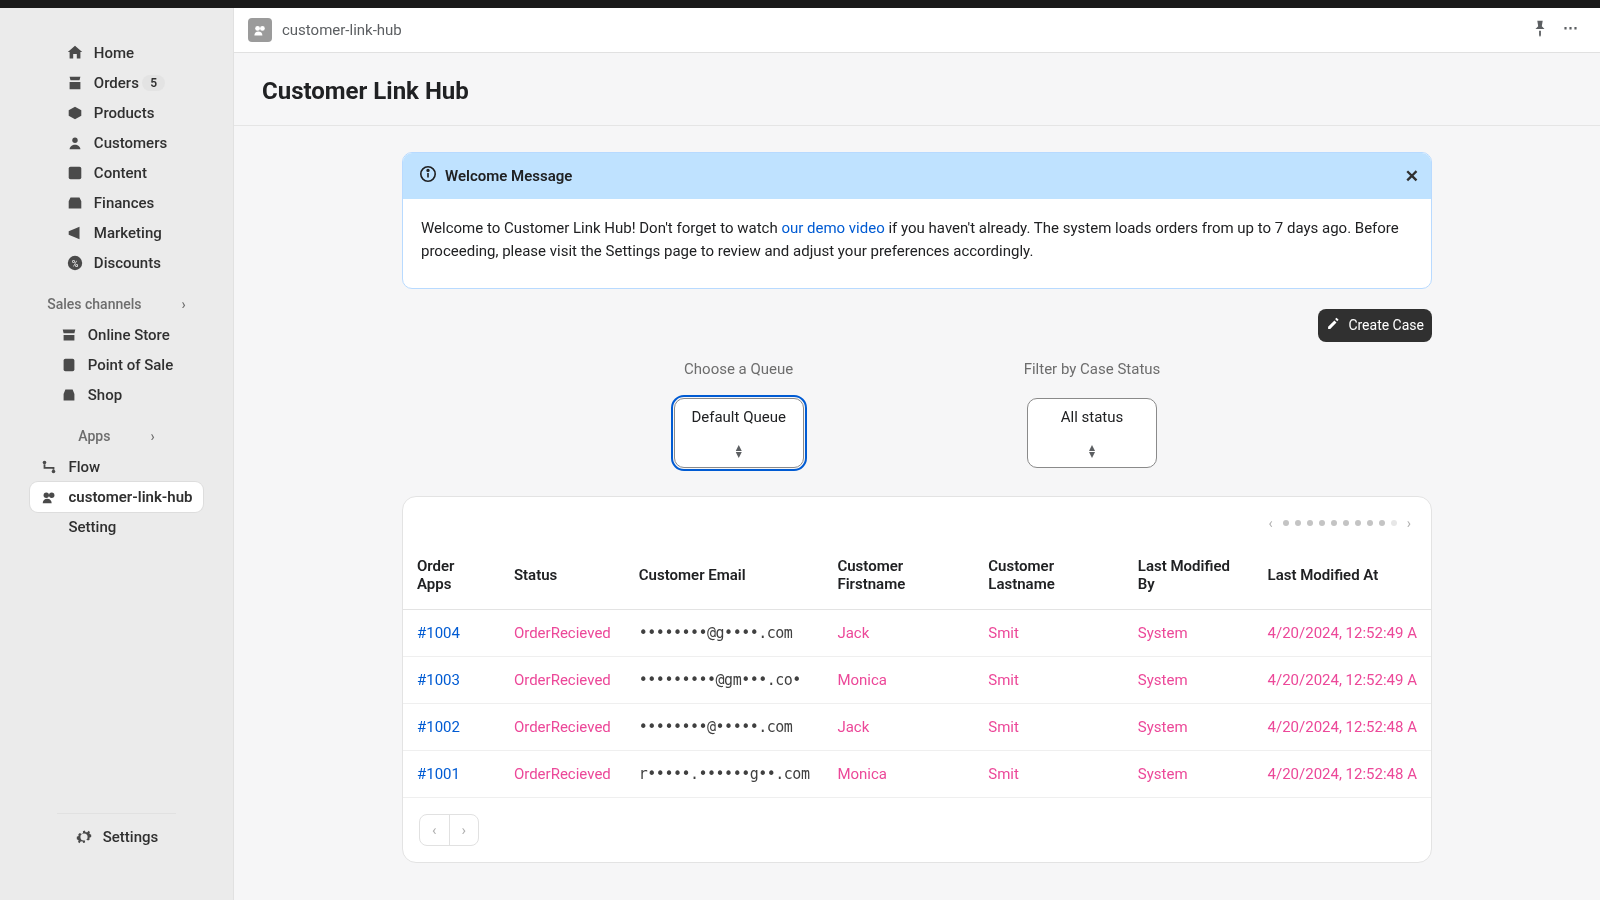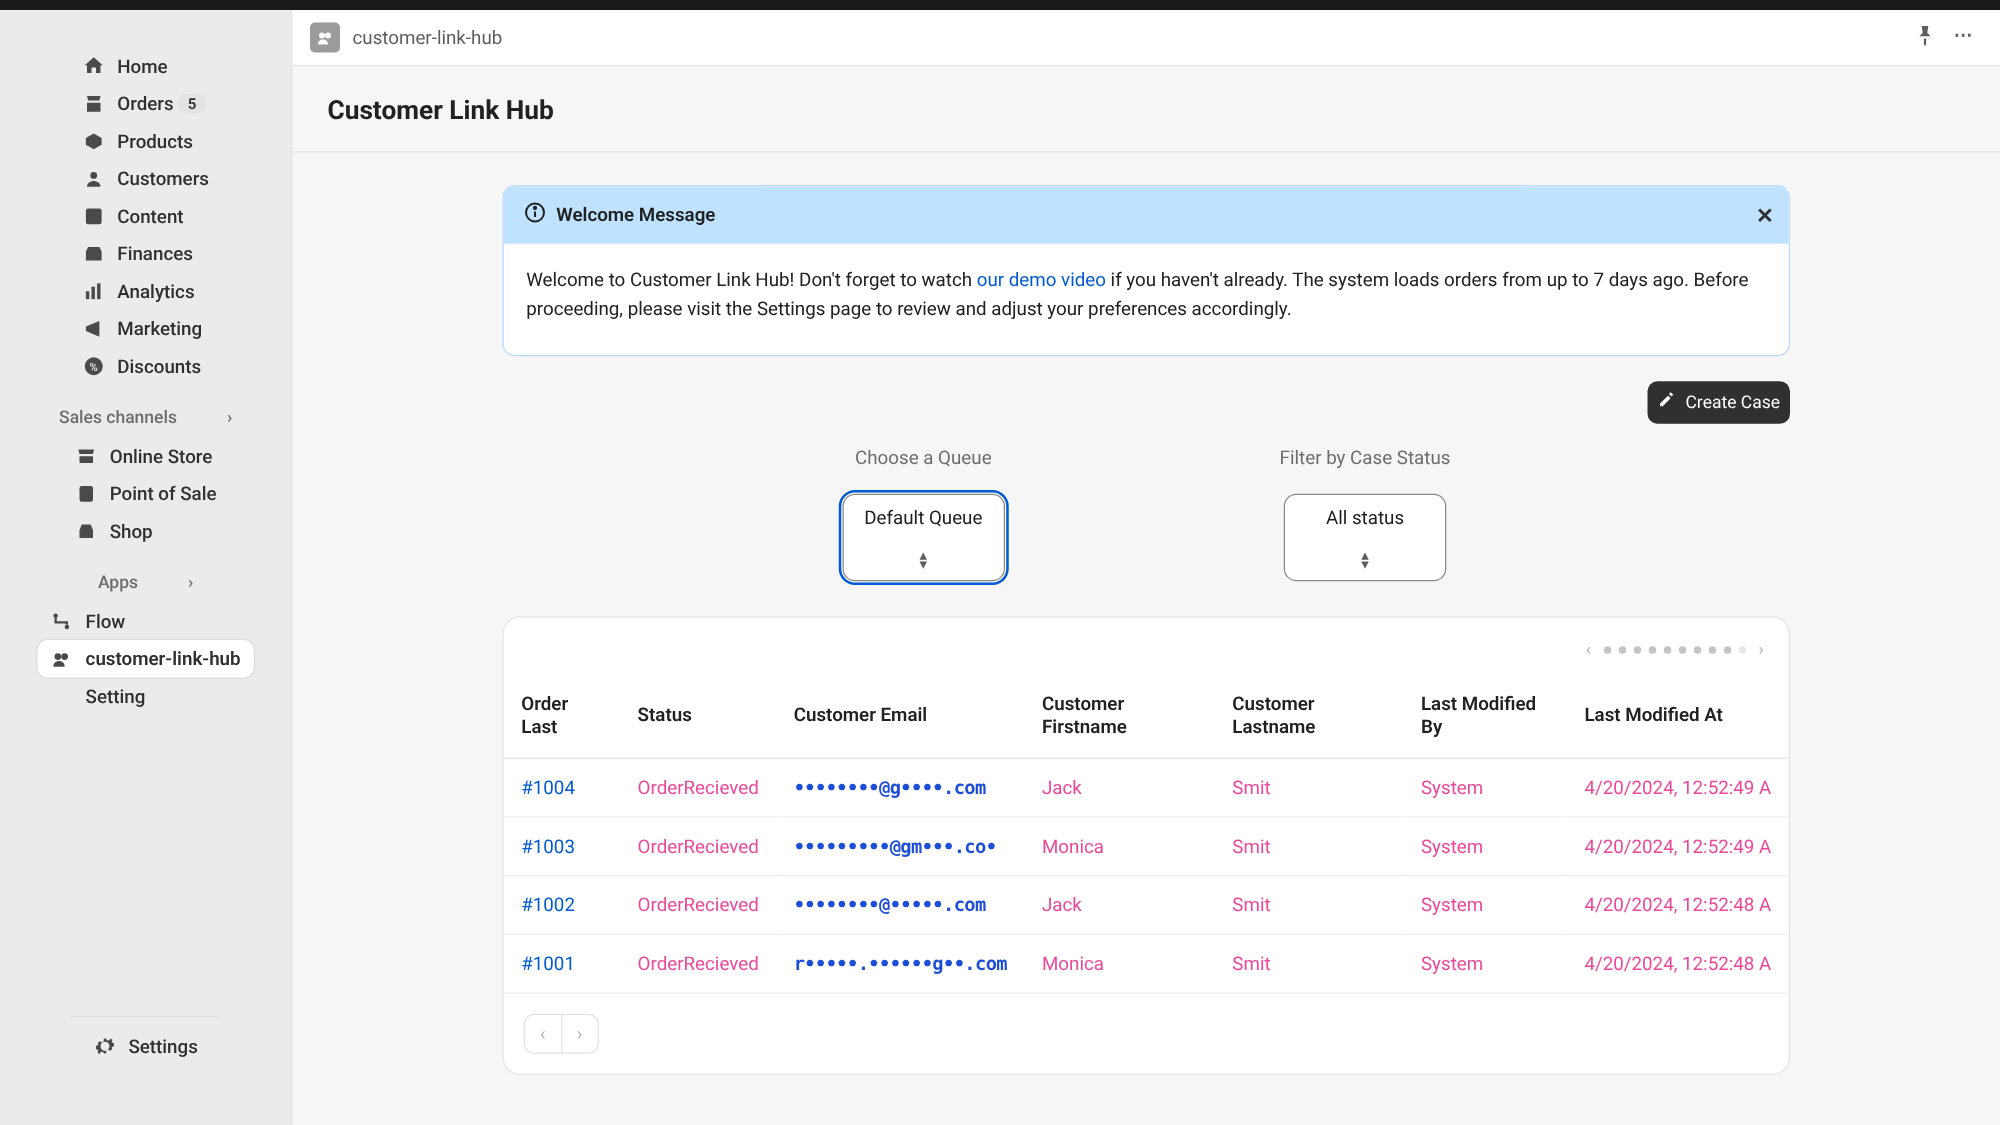--- a/index.html
+++ b/index.html
@@ -17,21 +17,21 @@
   .sidebar-spacer { flex:1; }
   .settings-row { padding:8px; border-top:1px solid #e1e1e1; }
   .footer-pill { margin:8px; background:#dcdcdc; border-radius:8px; height:24px; }
   
   .main { flex:1; display:flex; flex-direction:column; background:#f6f6f7; }
   .crumbbar { display:flex; align-items:center; justify-content:space-between; padding:10px 20px 10px 14px; background:#fff; border-bottom:1px solid #e1e1e1; }
   .crumb-left { display:flex; align-items:center; gap:10px; }
   .crumb-icon { width:24px; height:24px; background:#9b9b9b; border-radius:4px; display:flex; align-items:center; justify-content:center; color:#fff; }
   .crumb-text { color:#5c5f62; font-size:15px; }
   .crumb-right { display:flex; gap:14px; color:#5c5f62; }
-  .page-title { font-size:21px; font-weight:700; padding:24px 28px 20px; }
+  .page-title { font-size:24px; font-weight:700; padding:24px 28px 20px; }
   .content { padding: 0 28px 40px; border-top:1px solid #e5e5e5; padding-top:26px; display:flex; flex-direction:column; align-items:center; }
   .inner { width:1030px; }
   
   .banner { border:1px solid #b8daff; border-radius:10px; overflow:hidden; margin-bottom:20px; background:#fff; }
   .banner-head { background:#bfe2ff; display:flex; align-items:center; gap:8px; padding:12px 16px; font-weight:600; position:relative; }
   .banner-head .close { position:absolute; right:12px; font-size:17px; color:#303030; cursor:pointer; }
   .banner-body { padding:18px 18px 24px; line-height:1.55; color:#202123; font-size:15px; }
   .banner-body a { color:#005bd3; cursor:pointer; }
   
   .actions-row { display:flex; justify-content:flex-end; margin-bottom:18px; }
@@ -45,21 +45,21 @@
   .select .updown { font-size:12px; color:#5c5f62; line-height:0.6; display:flex; flex-direction:column; }
   
   .card { background:#fff; border:1px solid #e3e3e3; border-radius:14px; padding:0; }
   .card-top { display:flex; justify-content:flex-end; align-items:center; padding:18px 20px 8px; gap:10px; color:#8a8a8a; }
   .dots { display:flex; gap:6px; }
   .dot { width:6px; height:6px; border-radius:50%; background:#c4c4c4; }
   .page-chev { color:#b0b0b0; font-size:14px; }
   table { width:100%; border-collapse:collapse; }
   th { text-align:left; font-weight:600; font-size:15px; color:#202123; padding:18px 14px 16px; border-bottom:1px solid #e3e3e3; }
   td { padding:14px 14px; font-size:15px; color:#ec4899; border-bottom:1px solid #efefef; white-space:nowrap; }
-  td.email { color:#1d4ed8; filter:blur(0.4px); font-family:monospace; letter-spacing:-0.5px;font-weight:bold; }
+  td.email { color:#404040; filter:blur(0.4px); font-family:monospace; letter-spacing:-0.5px; }
   td.link { color:#005bd3; cursor:pointer; }
   .pager { padding:16px; }
   .pager-box { display:flex; border:1px solid #e1e1e1; border-radius:8px; overflow:hidden; width:60px; }
   .pager-btn { flex:1; text-align:center; padding:6px 0; color:#b0b0b0; cursor:pointer; }
   .pager-btn + .pager-btn { border-left:1px solid #e1e1e1; }
 </style>
 </head>
 <body>
 
 <div class="topbar"></div>
@@ -109,30 +109,20 @@
           </span>
         <span>Content</span>
       </div>
       <div class="nav-item">
         <span class="icon">
             <svg viewBox="0 0 20 20" width="18" height="18" fill="currentColor">
               <path d="M3 8h14v8H3zM5 4h10l2 4H3l2-4z"></path>
             </svg>
           </span>
         <span>Finances</span>
-      </div>
-      <div class="nav-item">
-        <span class="icon">
-            <svg viewBox="0 0 20 20" width="18" height="18" fill="currentColor">
-              <rect x="3" y="10" width="3" height="7"></rect>
-              <rect x="8" y="6" width="3" height="11"></rect>
-              <rect x="13" y="3" width="3" height="14"></rect>
-            </svg>
-          </span>
-        <span>Analytics</span>
       </div>
       <div class="nav-item">
         <span class="icon">
             <svg viewBox="0 0 20 20" width="18" height="18" fill="currentColor">
               <path d="M3 8l12-5v14L3 12V8z"></path>
             </svg>
           </span>
         <span>Marketing</span>
       </div>
       <div class="nav-item">
@@ -307,21 +297,21 @@
                 <span class="dot"></span>
                 <span class="dot"></span>
                 <span class="dot"></span>
                 <span class="dot" style="opacity:.4"></span>
             </div>
             <span class="page-chev">›</span>
           </div>
           <table>
             <thead>
               <tr>
-                <th>Order Last</th>
+                <th>Order Apps</th>
                 <th>Status</th>
                 <th>Customer Email</th>
                 <th>Customer Firstname</th>
                 <th>Customer Lastname</th>
                 <th>Last Modified By</th>
                 <th>Last Modified At</th>
               </tr>
             </thead>
             <tbody id="tbody">
                 <tr>

